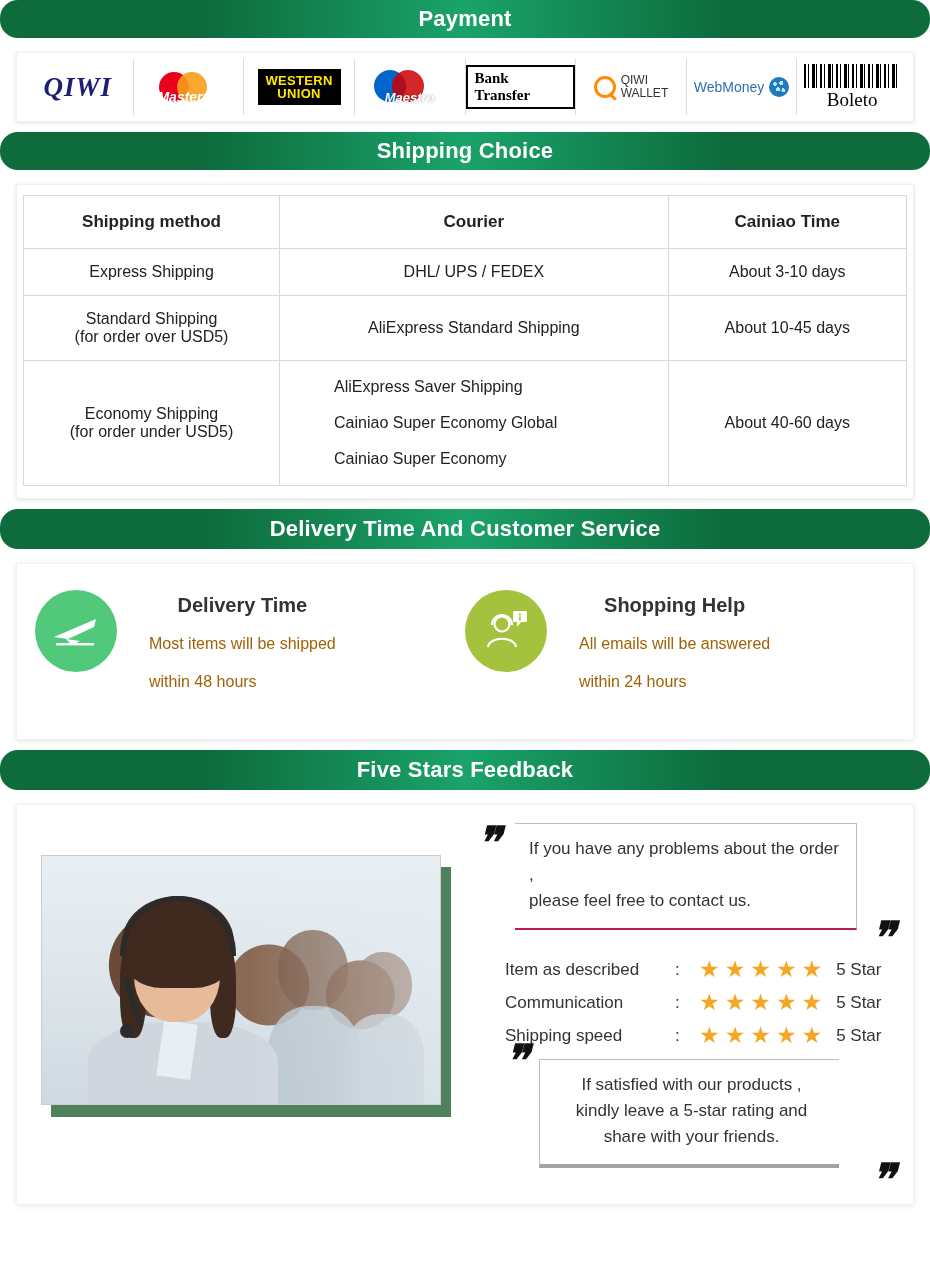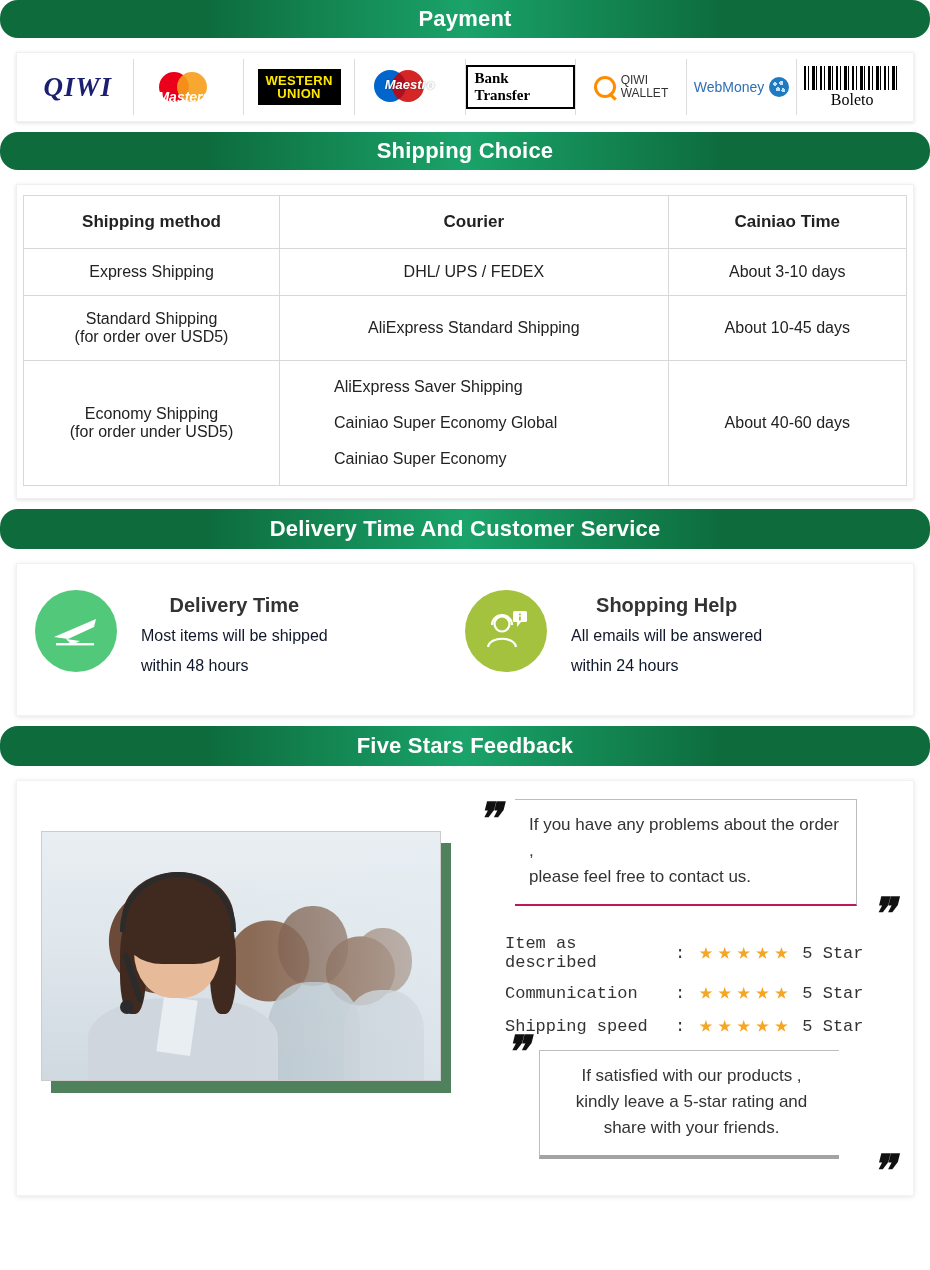--- a/index.html
+++ b/index.html
@@ -60,21 +60,21 @@
     background: #000; color: #ffe600; font-weight: bold;
     font-size: 13px; line-height: 13px; text-align:center;
     padding: 5px 8px; letter-spacing: .3px;
     font-family: "Liberation Sans", sans-serif;
   }
   .maestro { position: relative; width: 96px; height: 34px; }
   .maestro .m1, .maestro .m2 { position:absolute; top:0; width:32px; height:32px; border-radius:50%; }
   .maestro .m1 { left: 12px; background:#0066cc; }
   .maestro .m2 { left: 30px; background:#cc0000; opacity:.85; }
   .maestro .mtxt {
-    position:absolute; left:0; right:0; top:7px; text-align:center;
+    position:absolute; left:0; right:0; top:20px; text-align:center;
     color:#fff; font-style:italic; font-weight:bold; font-size:13px;
     text-shadow: 0 0 2px rgba(0,0,0,.4);
   }
   .bank {
     border: 2px solid #000; padding: 3px 7px;
     font-weight: bold; font-size: 15px; color:#000;
     font-family: "Liberation Serif", serif;
   }
   .qiwi { display:flex; align-items:center; gap:5px; }
   .qiwi .q {
@@ -99,21 +99,21 @@
   }
   .boleto { display:flex; flex-direction: column; align-items:center; }
   .boleto .bars {
     width: 96px; height: 24px;
     background: repeating-linear-gradient(to right,
       #000 0 2px, #fff 2px 4px, #000 4px 5px, #fff 5px 8px,
       #000 8px 11px, #fff 11px 12px, #000 12px 13px, #fff 13px 16px);
   }
   .boleto .btxt {
     font-family: "Liberation Serif", serif;
-    font-size: 16px; color:#000; margin-top: 1px;
+    font-size: 19px; color:#000; margin-top: 1px;
   }
 
   
   .ship-card {
     margin: 14px 16px 0 16px;
     background:#fff;
     box-shadow: 0 1px 4px rgba(0,0,0,0.12);
     border: 1px solid #f0f0f0;
     padding: 10px 6px 12px 6px;
   }
@@ -156,21 +156,21 @@
     flex: 0 0 82px;
     display:flex; align-items:center; justify-content:center;
   }
   .circ.green { background:#52c97a; }
   .circ.olive { background:#a5c23e; }
   .svc .txt h3 {
     margin: 4px 0 6px 0;
     font-size: 20px; font-weight: bold; color:#333;text-align:center;
   }
   .svc .txt p {
-    margin: 8px; font-size: 16px; color:#0f172a; line-height: 22px;
+    margin: 16px; font-size: 16px; color:#a16207; line-height: 22px;
   }
 
   
   .fb-card {
     margin: 14px 16px 24px 16px;
     background:#fff;
     box-shadow: 0 1px 5px rgba(0,0,0,0.10);
     border: 1px solid #f2f2f2;
     display: flex;
     padding: 22px 18px 26px 14px;
@@ -269,21 +269,21 @@
     border-bottom: 2px solid #be185d;
     margin-left: 38px; margin-right: 38px;
     padding: 12px 14px 14px 14px;
     margin-top: -14px;
   }
   .qbox-top p { margin:0; font-size: 17px; color:#333; line-height: 26px; }
   .q-open { position:absolute; left: 0; top: 0; }
   .q-close { position:absolute; right: 0; bottom: -14px; }
 
   .ratings { margin: 20px 0 0 38px; }
-  .rrow { display:flex; align-items:center; margin-bottom: 10px; font-family: Liberation Mono, monospace; }
+  .rrow { display:flex; align-items:center; margin-bottom: 10px; }
   .rlabel { font-size: 17px; color:#333; width: 170px; }
   .rcolon { font-size: 17px; color:#333; width: 16px; }
   .stars { display:flex; gap: 5px; margin: 0 14px 0 8px; }
   .star { color:#f5a623; font-size: 23px; line-height: 23px; }
   .rval { font-size: 17px; color:#333; }
 
   .quote-bot { position: relative; margin: 22px 0 0 38px; padding-bottom: 10px;}
   .qbox-bot {
     border-left: 1px solid #bdbdbd;
     border-top: 1px solid #bdbdbd;

